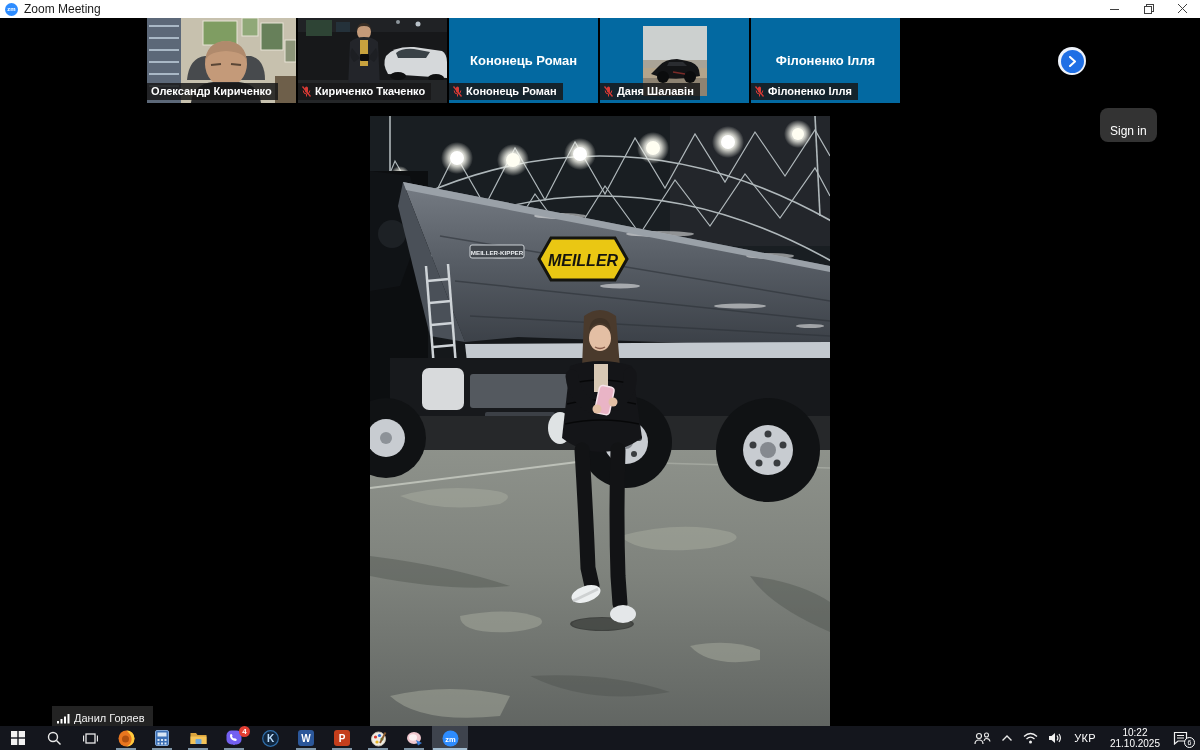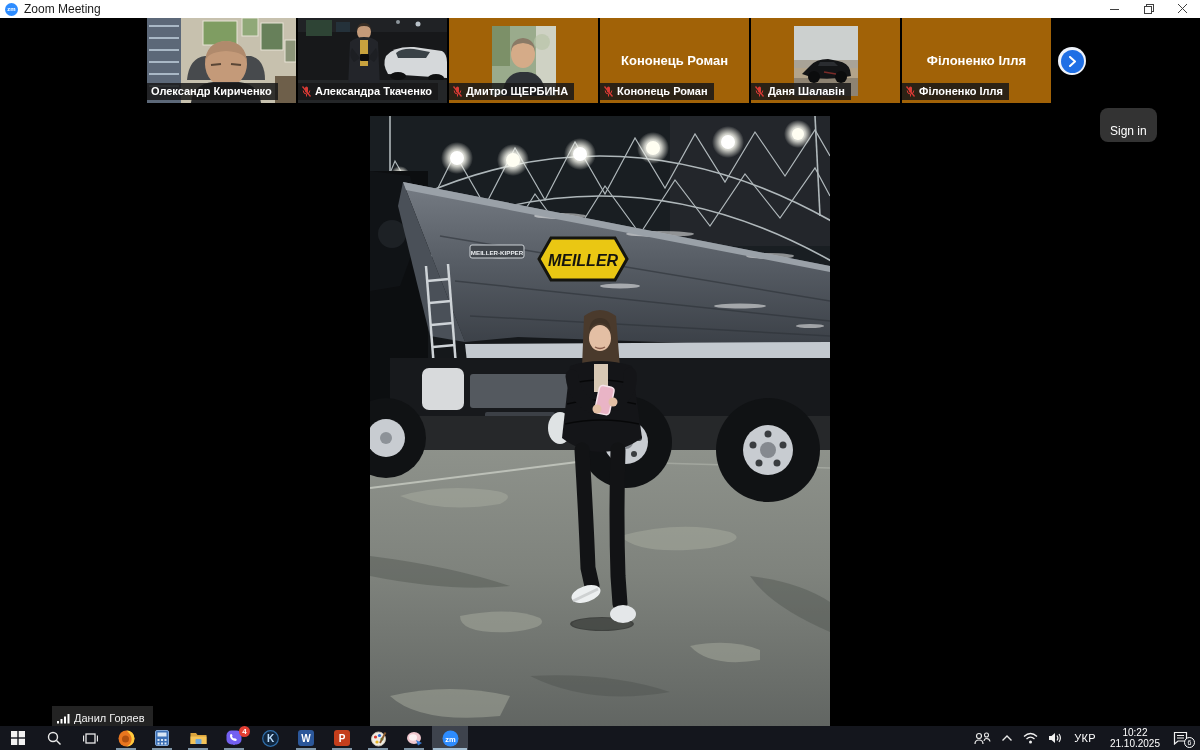--- a/index.html
+++ b/index.html
@@ -18,21 +18,21 @@
   .win-btn { width:34px; height:100%; display:flex; align-items:center;
     justify-content:center; }
   .win-btn svg { stroke:#404040; stroke-width:1; fill:none; }
 
   
   .content { position:absolute; top:18px; left:0; width:1200px; height:708px;
     background:#000; overflow:hidden; }
 
   
   .filmstrip { position:absolute; left:147px; top:0; display:flex; gap:2px; }
-  .thumb { width:149px; height:85px; position:relative; background:#a16207;
+  .thumb { width:149px; height:85px; position:relative; background:#0369a1;
     overflow:hidden; flex:none; }
   .thumb.active { outline:2px solid #a5bf3c; outline-offset:-2px; }
   .thumb svg.fill { position:absolute; inset:0; }
   .center-name { position:absolute; inset:0; display:flex; align-items:center;
     justify-content:center; color:#fff; font-weight:bold; font-size:13px; }
   .name-label { position:absolute; left:0; bottom:3px; display:flex;
     align-items:center; gap:4px; background:rgba(24,24,24,.85); color:#fefefe;
     font-size:11px; padding:2px 6px 3px 4px; white-space:nowrap; max-width:147px;
     overflow:hidden;font-weight:bold; }
   .avatar-box { position:absolute; left:50%; top:50%;
@@ -167,46 +167,24 @@
           <path d="M78,30 Q82,38 76,44 L70,40 Z" fill="#1d1f23"></path>
           <rect x="62" y="36" width="9" height="7" rx="1" fill="#0c0c0d"></rect>
         </svg>
         <div class="name-label">
           <svg width="9" height="11" viewBox="0 0 9 11">
               <rect x="3" y="0.5" width="3" height="6" rx="1.5" fill="#d93a35"></rect>
               <path d="M1.2,4.5 Q1.2,8 4.5,8 Q7.8,8 7.8,4.5" stroke="#d93a35" fill="none"></path>
               <line x1="4.5" y1="8" x2="4.5" y2="10.5" stroke="#d93a35"></line>
               <line x1="0.5" y1="0.5" x2="8.5" y2="10.5" stroke="#d93a35" stroke-width="1.3"></line>
             </svg>
-          <span>Александра Ткаченко</span>
-        </div>
-      </div>
-
-      <div class="thumb">
-        <div class="avatar-box">
-          <svg width="64" height="70" viewBox="0 0 64 70">
-            <rect width="64" height="70" fill="#9aab8c"></rect>
-            <rect x="44" y="0" width="20" height="70" fill="#cfd2c4"></rect>
-            <rect x="0" y="0" width="18" height="40" fill="#7c9068"></rect>
-            <circle cx="50" cy="16" r="8" fill="#b8c3a8" opacity="0.7"></circle>
-            <ellipse cx="31" cy="28" rx="12" ry="14" fill="#d5ab88"></ellipse>
-            <path d="M19,26 Q19,13 31,12 Q43,13 43,26 Q43,18 31,17 Q19,18 19,26" fill="#8a7a66"></path>
-            <path d="M10,70 Q12,48 28,46 L36,46 Q52,48 54,70 Z" fill="#2f3338"></path>
-          </svg>
-        </div>
-        <div class="name-label">
-          <svg width="9" height="11" viewBox="0 0 9 11">
-              <rect x="3" y="0.5" width="3" height="6" rx="1.5" fill="#d93a35"></rect>
-              <path d="M1.2,4.5 Q1.2,8 4.5,8 Q7.8,8 7.8,4.5" stroke="#d93a35" fill="none"></path>
-              <line x1="4.5" y1="8" x2="4.5" y2="10.5" stroke="#d93a35"></line>
-              <line x1="0.5" y1="0.5" x2="8.5" y2="10.5" stroke="#d93a35" stroke-width="1.3"></line>
-            </svg>
-          <span>Дмитро ЩЕРБИНА</span>
-        </div>
-      </div>
+          <span>Кириченко Ткаченко</span>
+        </div>
+      </div>
+
 
       <div class="thumb">
         <div class="center-name">Кононець Роман</div>
         <div class="name-label">
           <svg width="9" height="11" viewBox="0 0 9 11">
               <rect x="3" y="0.5" width="3" height="6" rx="1.5" fill="#d93a35"></rect>
               <path d="M1.2,4.5 Q1.2,8 4.5,8 Q7.8,8 7.8,4.5" stroke="#d93a35" fill="none"></path>
               <line x1="4.5" y1="8" x2="4.5" y2="10.5" stroke="#d93a35"></line>
               <line x1="0.5" y1="0.5" x2="8.5" y2="10.5" stroke="#d93a35" stroke-width="1.3"></line>
             </svg>

